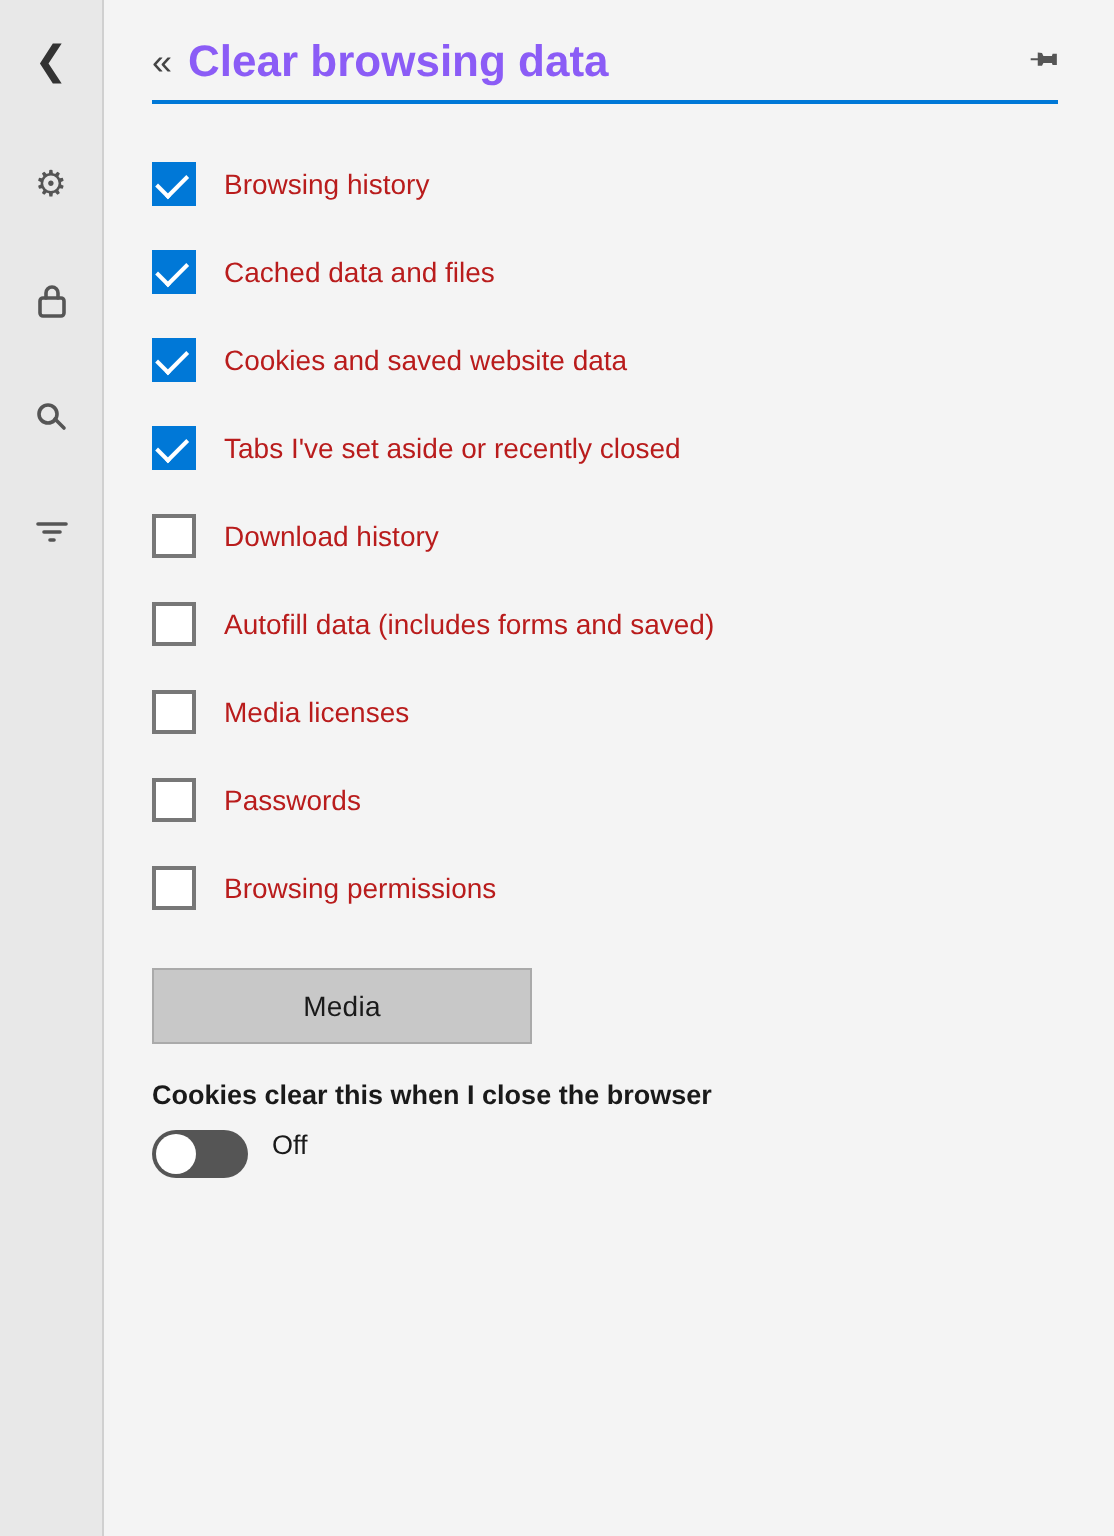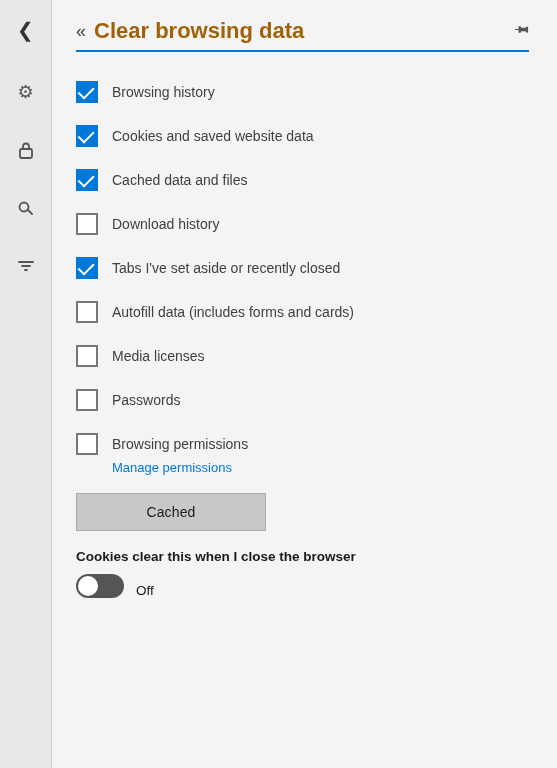--- a/index.html
+++ b/index.html
@@ -62,21 +62,21 @@
     }
     .back-chevron {
       font-size: 18px;
       color: #444;
       cursor: pointer;
       line-height: 1;
     }
     .page-title {
       font-size: 22px;
       font-weight: 600;
-      color: #a16207;
+      color: #8b5cf6;
     }
     .pin-icon {
       font-size: 16px;
       color: #555;
       cursor: pointer;
       transform: rotate(45deg);
       display: inline-block;
     }
 
     .divider {
@@ -93,21 +93,21 @@
     }
     .checkbox-item {
       display: flex;
       align-items: center;
       padding: 11px 0;
       gap: 14px;
       cursor: pointer;
     }
     .checkbox-item label {
       font-size: 14px;
-      color: #404040;
+      color: #b91c1c;
       cursor: pointer;
       line-height: 1.3;
     }
 
     
     .cb-box {
       width: 22px;
       height: 22px;
       border: 2px solid #777;
       background: white;
@@ -164,21 +164,21 @@
     .always-clear-label {
       font-size: 13.5px;
       font-weight: 700;
       color: #1a1a1a;
       margin-bottom: 10px;
     }
 
     
     .toggle-row {
       display: flex;
-      align-items: flex-end;
+      align-items: flex-start;
       gap: 12px;
     }
     .toggle {
       width: 48px;
       height: 24px;
       background: #555;
       border-radius: 12px;
       position: relative;
       cursor: pointer;
       flex-shrink: 0;
@@ -243,62 +243,61 @@
 
   <div class="checkbox-list">
 
     <div class="checkbox-item">
       <div class="cb-box checked"></div>
       <label>Browsing history</label>
     </div>
 
     <div class="checkbox-item">
       <div class="cb-box checked"></div>
+      <label>Cached data and files</label>
+    </div>
+
+    <div class="checkbox-item">
+      <div class="cb-box checked"></div>
       <label>Cookies and saved website data</label>
-    </div>
-
-    <div class="checkbox-item">
-      <div class="cb-box checked"></div>
-      <label>Cached data and files</label>
-    </div>
-
-    <div class="checkbox-item">
-      <div class="cb-box"></div>
-      <label>Download history</label>
     </div>
 
     <div class="checkbox-item">
       <div class="cb-box checked"></div>
       <label>Tabs I've set aside or recently closed</label>
     </div>
 
     <div class="checkbox-item">
       <div class="cb-box"></div>
-      <label>Autofill data (includes forms and cards)</label>
+      <label>Download history</label>
+    </div>
+
+    <div class="checkbox-item">
+      <div class="cb-box"></div>
+      <label>Autofill data (includes forms and saved)</label>
     </div>
 
     <div class="checkbox-item">
       <div class="cb-box"></div>
       <label>Media licenses</label>
     </div>
 
     <div class="checkbox-item">
       <div class="cb-box"></div>
       <label>Passwords</label>
     </div>
 
     <div class="checkbox-item">
       <div class="cb-box"></div>
       <label>Browsing permissions</label>
     </div>
   </div>
 
-  <a class="manage-link">Manage permissions</a>
-
-  <button class="clear-btn">Cached</button>
+
+  <button class="clear-btn">Media</button>
 
   <div class="always-clear-label">Cookies clear this when I close the browser</div>
 
   <div class="toggle-row">
     <div class="toggle">
       <div class="toggle-knob"></div>
     </div>
     <span class="toggle-label">Off</span>
   </div>
 </div>

